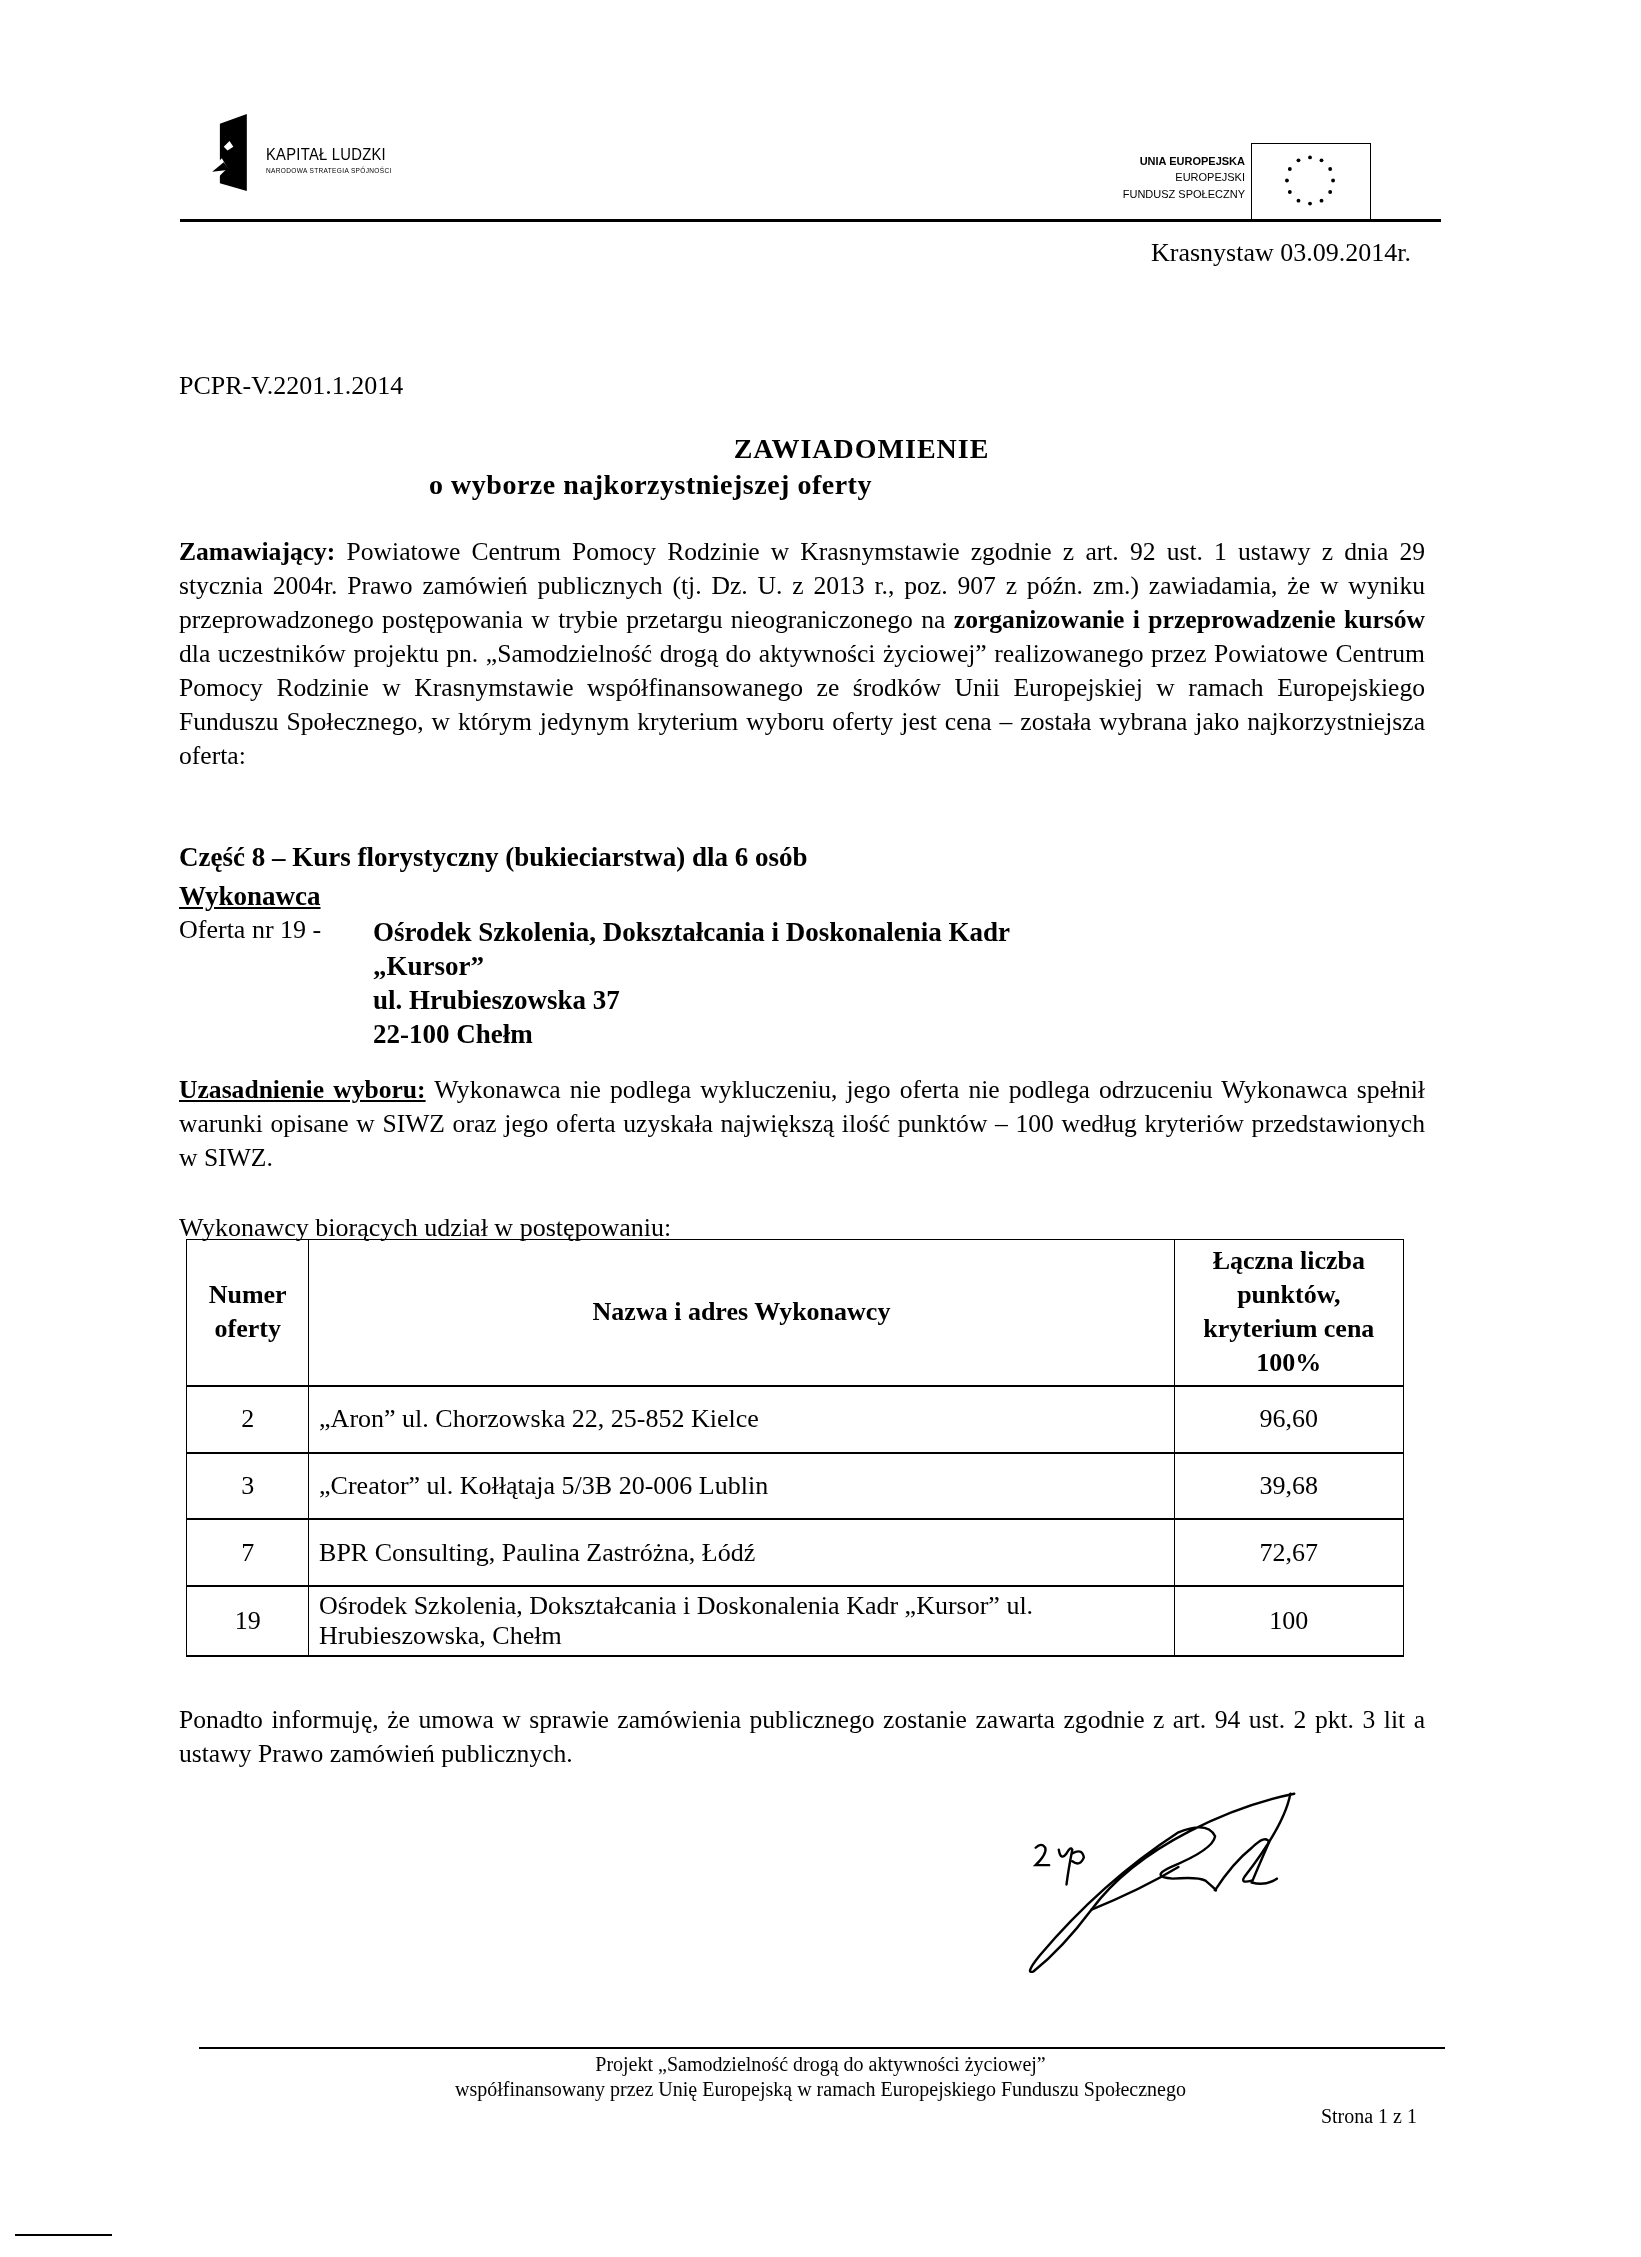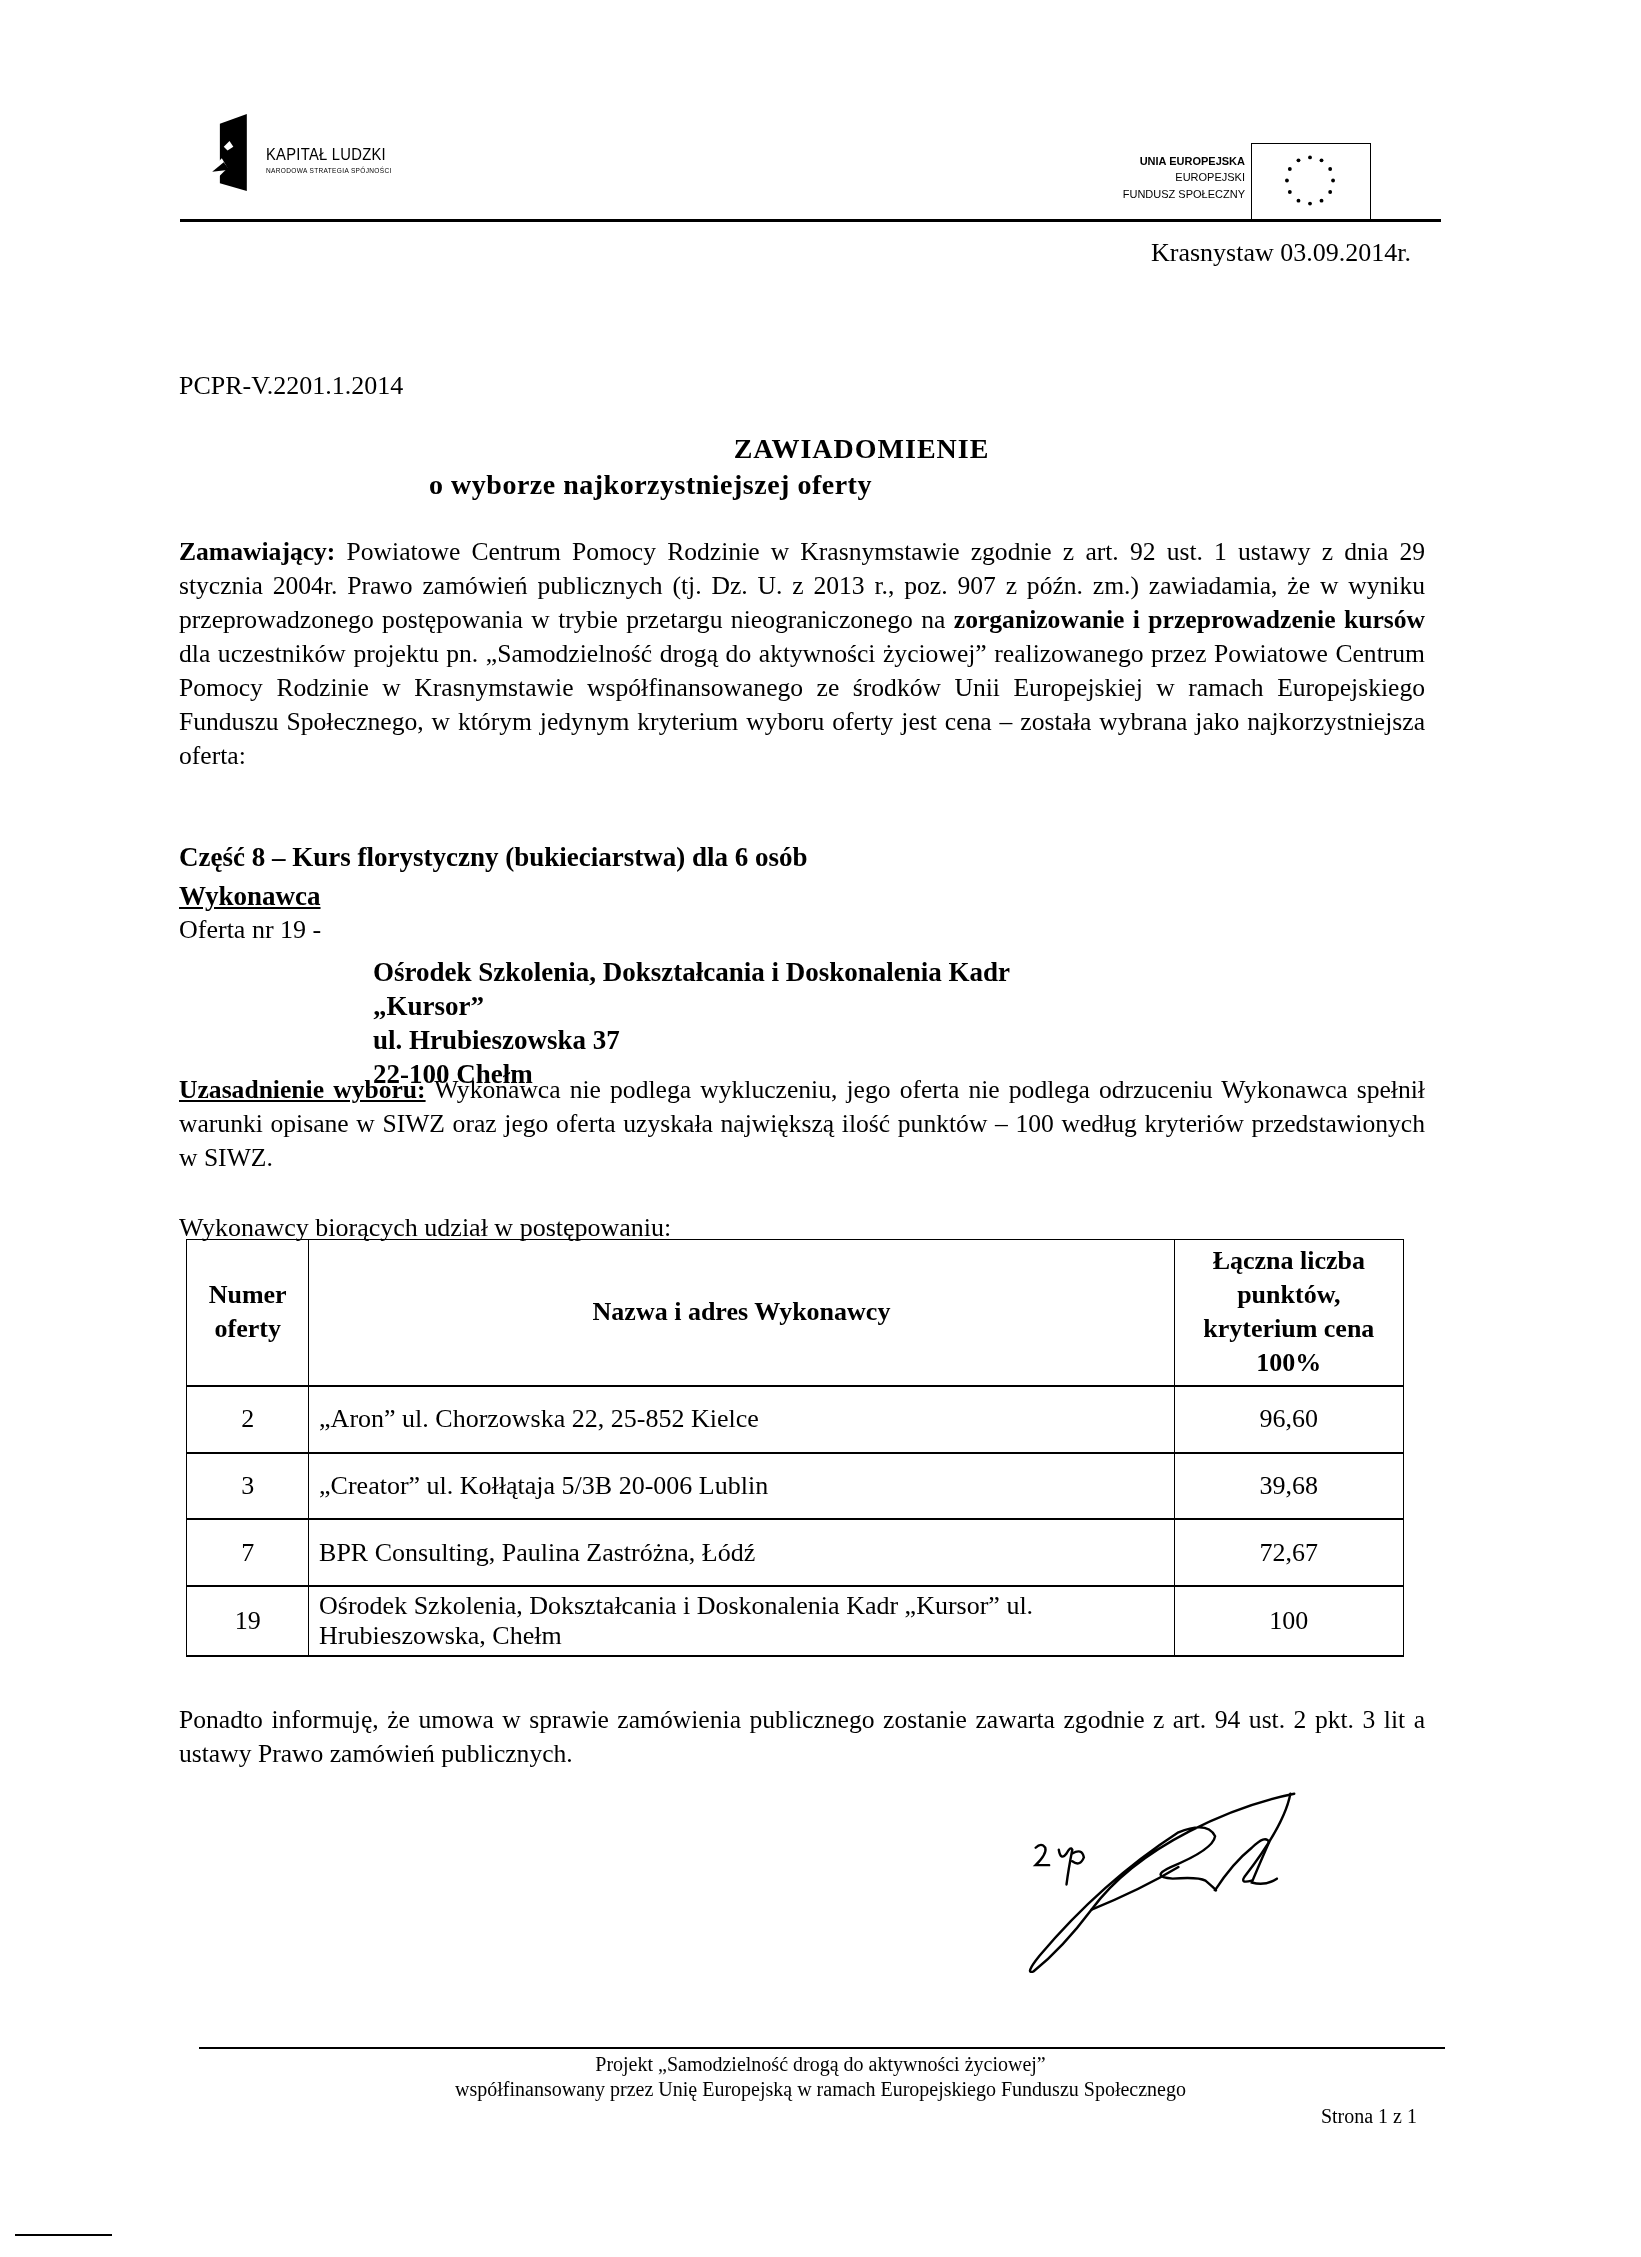--- a/index.html
+++ b/index.html
@@ -19,21 +19,21 @@
   .date { right: 230px; top: 238px; font-size: 26px; }
   .ref { left: 179px; top: 371px; font-size: 26px; }
   .title { left: 0; width: 1641px; text-align: center; top: 433px; font-size: 28px; font-weight: bold; letter-spacing: 1px; margin-left: 41px; }
   .subtitle { left: 0; width: 1301px; text-align: center; top: 469px; font-size: 28px; font-weight: bold; letter-spacing: 0.5px; }
   .para { left: 179px; width: 1246px; font-size: 25.6px; line-height: 34px; text-align: justify; }
   .para b { font-weight: bold; }
   .p1 { top: 535px; }
   .section { left: 179px; top: 842px; font-size: 27px; font-weight: bold; }
   .wyk { left: 179px; top: 881px; font-size: 27px; font-weight: bold; text-decoration: underline; }
   .oferta-label { left: 179px; top: 915px; font-size: 26px; text-align: center; }
-  .oferta-lines { left: 373px; top: 915px; font-size: 27px; font-weight: bold; line-height: 34px; margin-top: 40px; }
+  .oferta-lines { left: 373px; top: 915px; font-size: 27px; font-weight: bold; line-height: 34px; }
   .p2 { top: 1073px; }
   .p2 u { font-weight: bold; }
   .table-caption { left: 179px; top: 1213px; font-size: 26px; }
   table.offers { position: absolute; left: 186px; top: 1239px; width: 1218px; border-collapse: collapse; font-size: 26px; }
   table.offers td, table.offers th { border: 1.9px solid #000; padding: 3.9px 9.7px; vertical-align: middle; }
   table.offers tr { border-bottom: 2.9px solid #000; }
   table.offers th { font-weight: bold; text-align: center; line-height: 34px; height: 137px; }
   table.offers td.num { text-align: center; width: 102px; }
   table.offers td.name { text-align: left; }
   table.offers td.pts { text-align: center; width: 209px; border-radius: 19px; }

